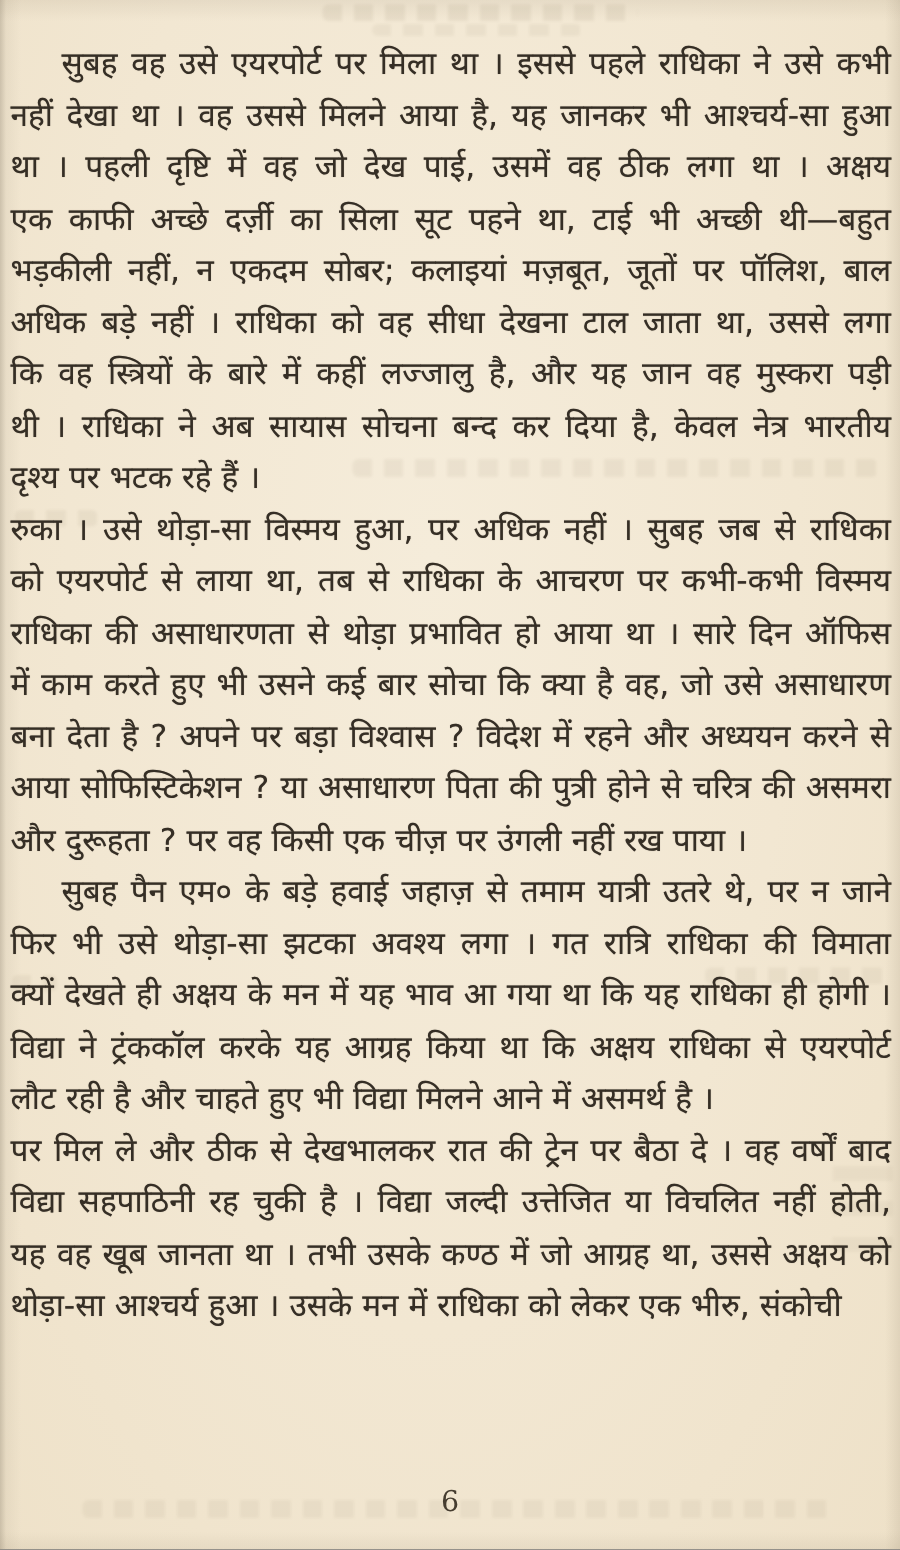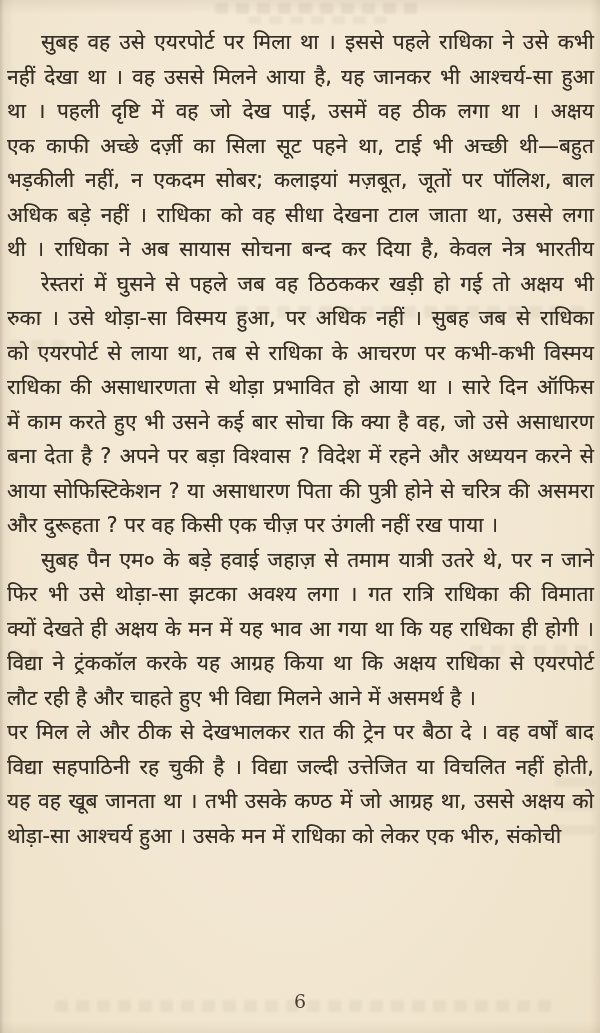--- a/index.html
+++ b/index.html
@@ -84,22 +84,23 @@
   <span class="smudge s7"></span>
   <span class="smudge s8"></span>
 
   <div class="text-block">
       <div class="line first">सुबह वह उसे एयरपोर्ट पर मिला था । इससे पहले राधिका ने उसे कभी</div>
       <div class="line">नहीं देखा था । वह उससे मिलने आया है, यह जानकर भी आश्चर्य-सा हुआ</div>
       <div class="line">था । पहली दृष्टि में वह जो देख पाई, उसमें वह ठीक लगा था । अक्षय</div>
       <div class="line">एक काफी अच्छे दर्ज़ी का सिला सूट पहने था, टाई भी अच्छी थी—बहुत</div>
       <div class="line">भड़कीली नहीं, न एकदम सोबर; कलाइयां मज़बूत, जूतों पर पॉलिश, बाल</div>
       <div class="line">अधिक बड़े नहीं । राधिका को वह सीधा देखना टाल जाता था, उससे लगा</div>
+      <div class="line">कि वह स्त्रियों के बारे में कहीं लज्जालु है, और यह जान वह मुस्करा पड़ी</div>
       <div class="line">थी । राधिका ने अब सायास सोचना बन्द कर दिया है, केवल नेत्र भारतीय</div>
-      <div class="line first">रेस्तरां में घुसने से पहले जब वह ठिठककर खड़ी हो गई तो अक्षय भी</div>
+      <div class="line last">दृश्य पर भटक रहे हैं ।</div>
       <div class="line">रुका । उसे थोड़ा-सा विस्मय हुआ, पर अधिक नहीं । सुबह जब से राधिका</div>
       <div class="line">को एयरपोर्ट से लाया था, तब से राधिका के आचरण पर कभी-कभी विस्मय</div>
       <div class="line">राधिका की असाधारणता से थोड़ा प्रभावित हो आया था । सारे दिन ऑफिस</div>
       <div class="line">में काम करते हुए भी उसने कई बार सोचा कि क्या है वह, जो उसे असाधारण</div>
       <div class="line">बना देता है ? अपने पर बड़ा विश्वास ? विदेश में रहने और अध्ययन करने से</div>
       <div class="line">आया सोफिस्टिकेशन ? या असाधारण पिता की पुत्री होने से चरित्र की असमरा</div>
       <div class="line last">और दुरूहता ? पर वह किसी एक चीज़ पर उंगली नहीं रख पाया ।</div>
       <div class="line first">सुबह पैन एम० के बड़े हवाई जहाज़ से तमाम यात्री उतरे थे, पर न जाने</div>
       <div class="line">फिर भी उसे थोड़ा-सा झटका अवश्य लगा । गत रात्रि राधिका की विमाता</div>
       <div class="line">क्यों देखते ही अक्षय के मन में यह भाव आ गया था कि यह राधिका ही होगी ।</div>

